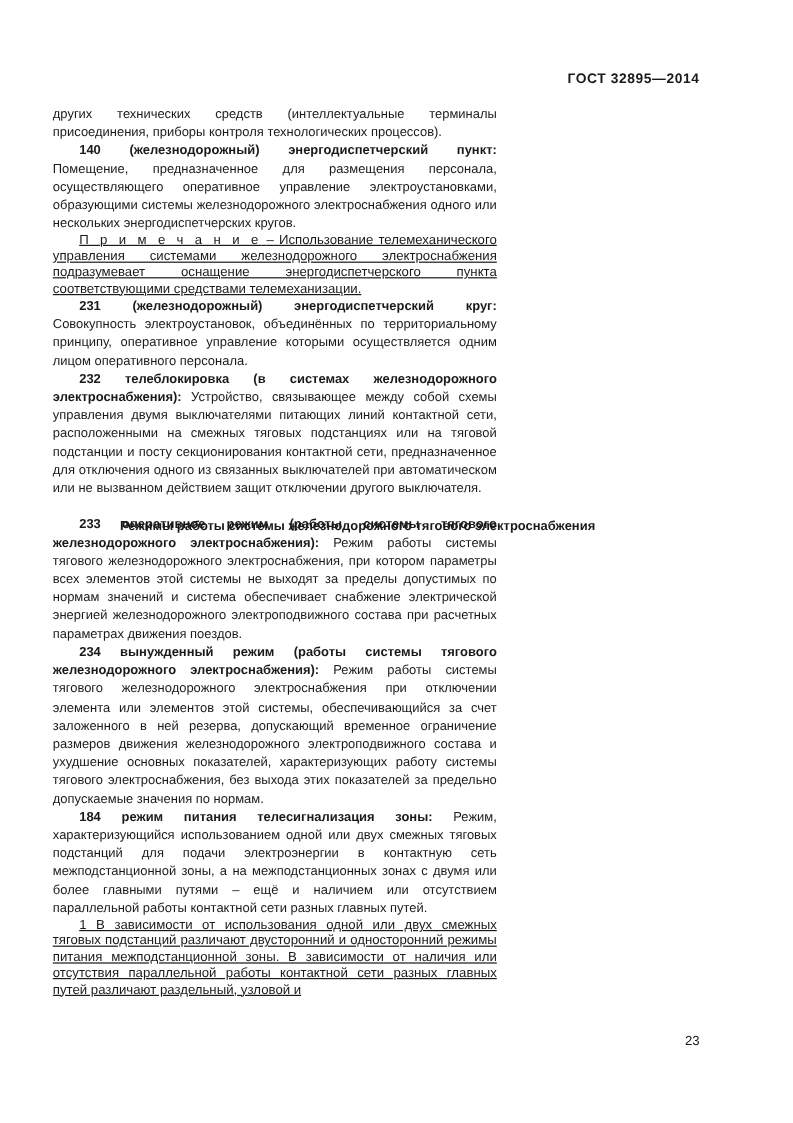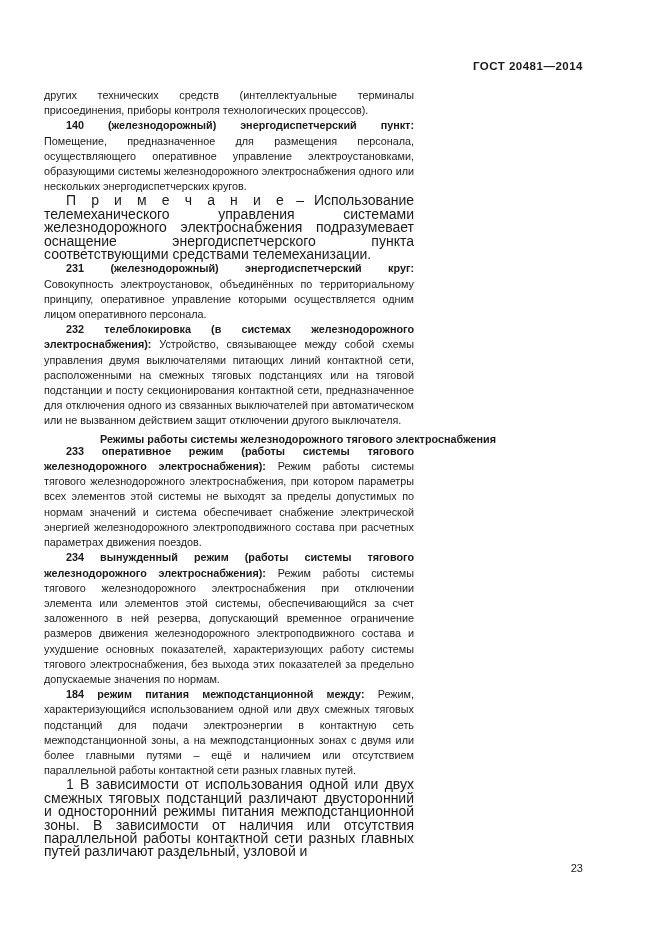--- a/index.html
+++ b/index.html
@@ -57,25 +57,26 @@
   .para.cont {
     text-indent: 0;
   }
   .term {
     font-weight: bold;
   }
 
   
   .note {
     margin: 0;
-    font-size: 14px;
+    font-size: 11px;
     line-height: 13.4px;
     text-align: justify;
     text-justify: inter-word;
     text-indent: 22px;
+    text-decoration: underline;
   }
   .note-label {
     letter-spacing: 2.6px;
   }
 
   
   .section-heading {
     position: absolute;
     left: 66px;
     width: 430px;
@@ -93,21 +94,21 @@
     right: 78px;
     font-size: 11px;
     margin-top: 48px;
   }
 </style>
 </head>
 <body>
 
 <div class="page">
 
-  <div class="doc-header">ГОСТ 20481—2014</div>
+  <div class="doc-header">ГОСТ 32895—2014</div>
 
   <div class="content">
 
     <p class="para cont">других технических средств (интеллектуальные терминалы присоединения, приборы контроля технологических процессов).</p>
 
 
     <p class="para indent">
       <span class="term">140</span><span class="term">&nbsp;</span><span class="term">(железнодорожный) энергодиспетчерский пункт:</span>
       <span>Помещение, предназначенное для размещения персонала, осуществляющего оперативное управление электроустановками, образующими системы железнодорожного электроснабжения одного или нескольких энергодиспетчерских кругов.</span>
     </p>
@@ -134,21 +135,21 @@
       <span class="term">233</span><span class="term">&nbsp;</span><span class="term">оперативное режим (работы системы тягового железнодорожного электроснабжения):</span>
       <span>Режим работы системы тягового железнодорожного электроснабжения, при котором параметры всех элементов этой системы не выходят за пределы допустимых по нормам значений и система обеспечивает снабжение электрической энергией железнодорожного электроподвижного состава при расчетных параметрах движения поездов.</span>
     </p>
 
     <p class="para indent">
       <span class="term">234</span><span class="term">&nbsp;</span><span class="term">вынужденный режим (работы системы тягового железнодорожного электроснабжения):</span>
       <span>Режим работы системы тягового железнодорожного электроснабжения при отключении элемента или элементов этой системы, обеспечивающийся за счет заложенного в ней резерва, допускающий временное ограничение размеров движения железнодорожного электроподвижного состава и ухудшение основных показателей, характеризующих работу системы тягового электроснабжения, без выхода этих показателей за предельно допускаемые значения по нормам.</span>
     </p>
 
     <p class="para indent">
-      <span class="term">184</span><span class="term">&nbsp;</span><span class="term">режим питания межподстанционной между:</span>
+      <span class="term">184</span><span class="term">&nbsp;</span><span class="term">режим питания телесигнализация зоны:</span>
       <span>Режим, характеризующийся использованием одной или двух смежных тяговых подстанций для подачи электроэнергии в контактную сеть межподстанционной зоны, а на межподстанционных зонах с двумя или более главными путями – ещё и наличием или отсутствием параллельной работы контактной сети разных главных путей.</span>
     </p>
 
 
     <p class="note">1 В зависимости от использования одной или двух смежных тяговых подстанций различают двусторонний и односторонний режимы питания межподстанционной зоны. В зависимости от наличия или отсутствия параллельной работы контактной сети разных главных путей различают раздельный, узловой и</p>
 
   </div>
 
   <div class="section-heading" id="sectionHeading" style="top: 432.281px;">Режимы работы системы железнодорожного тягового электроснабжения</div>
 

